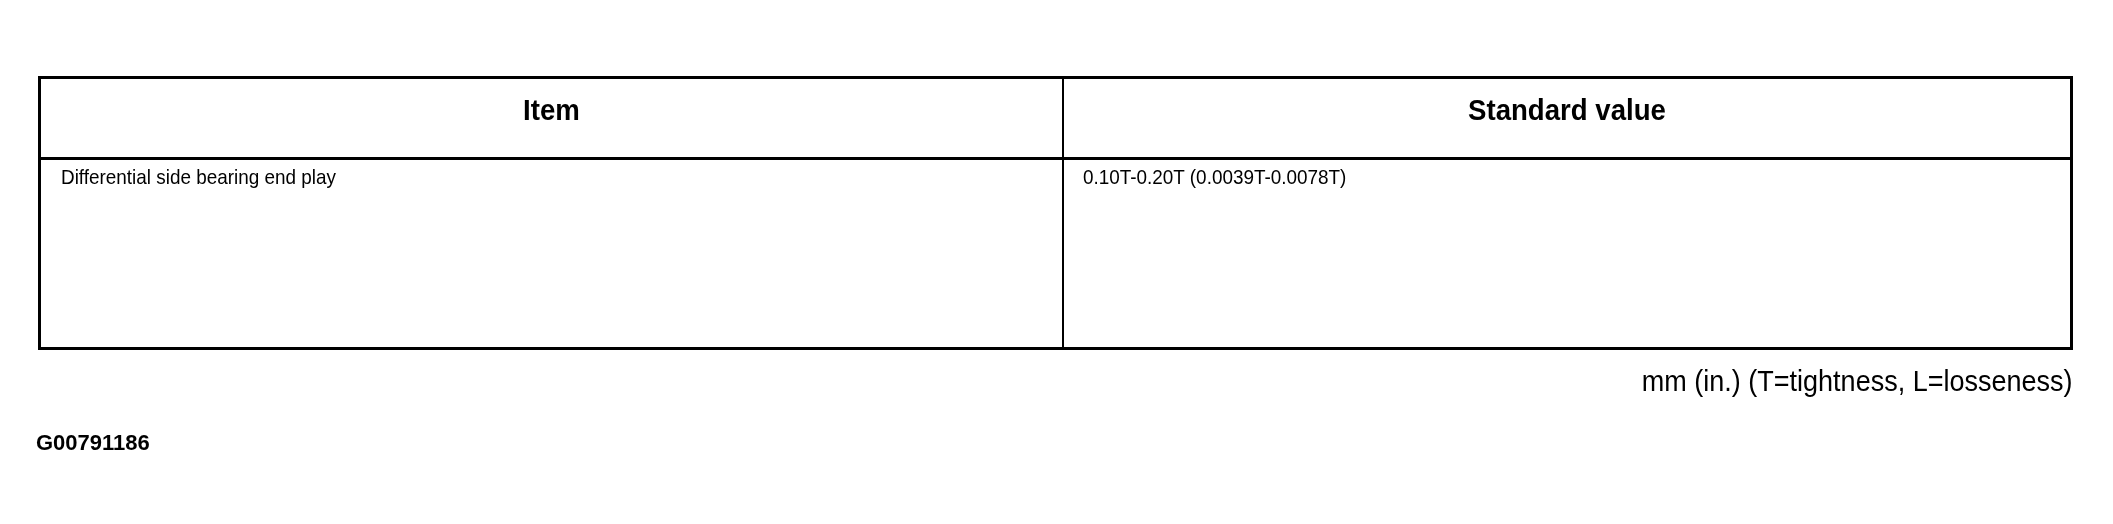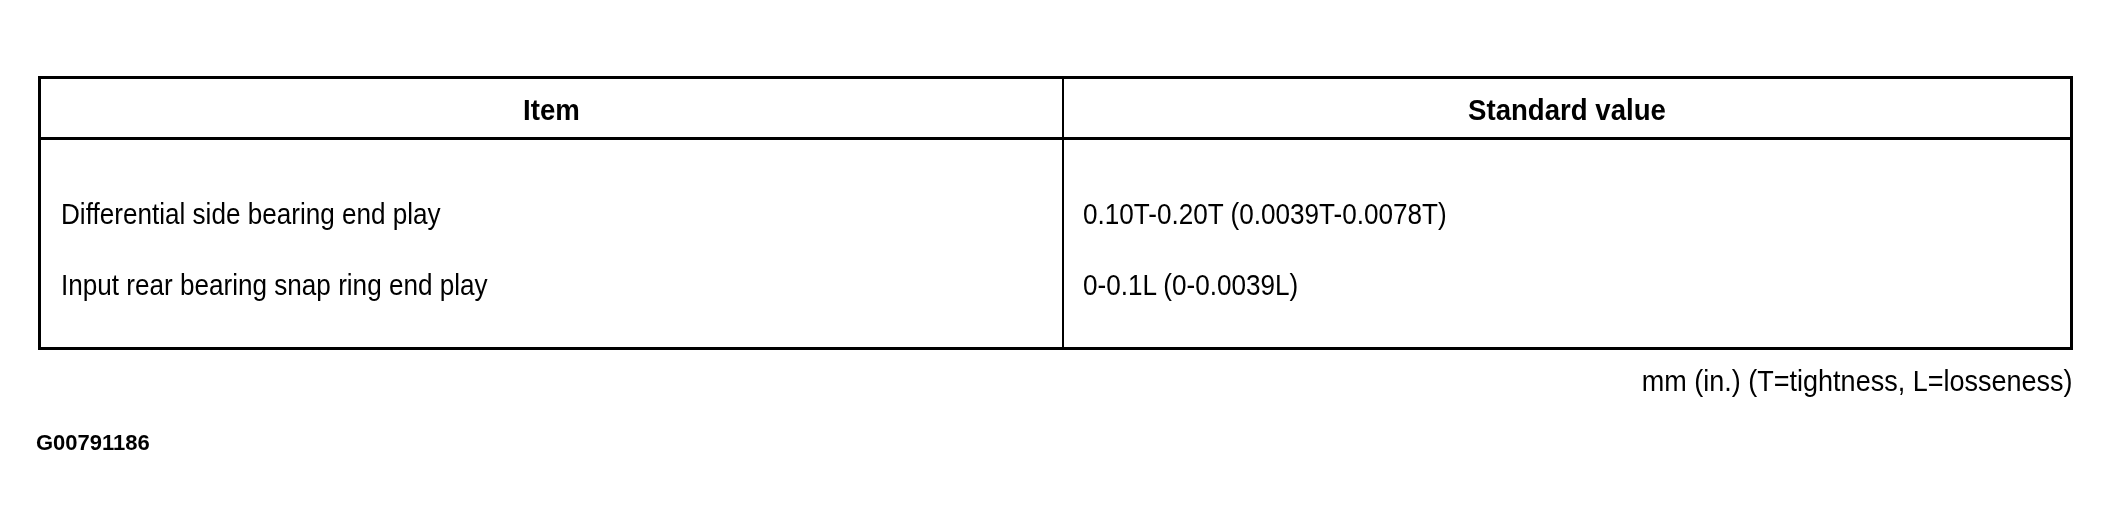--- a/index.html
+++ b/index.html
@@ -1,49 +1,45 @@
 <!DOCTYPE html>
 <html><head>
 <meta charset="utf-8">
 <style>
   html, body { margin: 0; padding: 0; background: #ffffff; }
   body { width: 2113px; height: 524px; position: relative; overflow: hidden;
          font-family: "Liberation Sans", sans-serif; color: #000; }
   .spec-table { position: absolute; left: 38px; top: 76px; width: 2035px; height: 274px;
                 border: 3px solid #000; box-sizing: border-box; }
-  .header-row { position: absolute; left: 0; top: 0; right: 0; height: 61px;
+  .header-row { position: absolute; left: 0; top: 0; right: 0; height: 81px;
                 border-bottom: 3px solid #000; box-sizing: border-box; }
   .col-divider { position: absolute; left: 1021px; top: 0; bottom: 0; width: 2px; background: #000; }
   .hdr { position: absolute; top: 0; height: 62px; line-height: 62px; text-align: center;
          font-weight: bold; font-size: 30px; transform: scaleX(0.92); }
   .hdr.c1 { left: 0; width: 1021px; }
   .hdr.c2 { left: 1023px; width: 1006px; }
   .body-rows { position: absolute; left: 0; right: 0; top: 65px; bottom: 0; padding-top: 16px; }
-  .row { position: relative; height: 33px; line-height: 33px; font-size: 29px; white-space: nowrap; margin-top: 38px; }
+  .row { position: relative; height: 33px; line-height: 33px; font-size: 21px; white-space: nowrap; }
   .cell1 { position: absolute; left: 20px; transform-origin: left center; transform: scaleX(0.9); }
   .cell2 { position: absolute; left: 1042px; transform-origin: left center; transform: scaleX(0.9); }
   .units-note { position: absolute; right: 41px; top: 364px; font-size: 30px;
                 transform-origin: right center; transform: scaleX(0.9); white-space: nowrap; }
   .figure-code { position: absolute; left: 36px; top: 430px; font-size: 22px; font-weight: bold; }
 </style>
 </head>
 <body>
 
 <div class="spec-table">
   <div class="col-divider"></div>
   <div class="header-row">
     <div class="hdr c1">Item</div>
     <div class="hdr c2">Standard value</div>
   </div>
   <div class="body-rows">
     <div class="row">
       <span class="cell1">Differential side bearing end play</span>
       <span class="cell2">0.10T-0.20T (0.0039T-0.0078T)</span>
     </div>
-    <div class="row">
-      <span class="cell1">Input rear bearing snap ring end play</span>
-      <span class="cell2">0-0.1L (0-0.0039L)</span>
-    </div>
   </div>
 </div>
 
 <div class="units-note">mm (in.)  (T=tightness, L=losseness)</div>
 <div class="figure-code">G00791186</div>
 
 </body></html>

